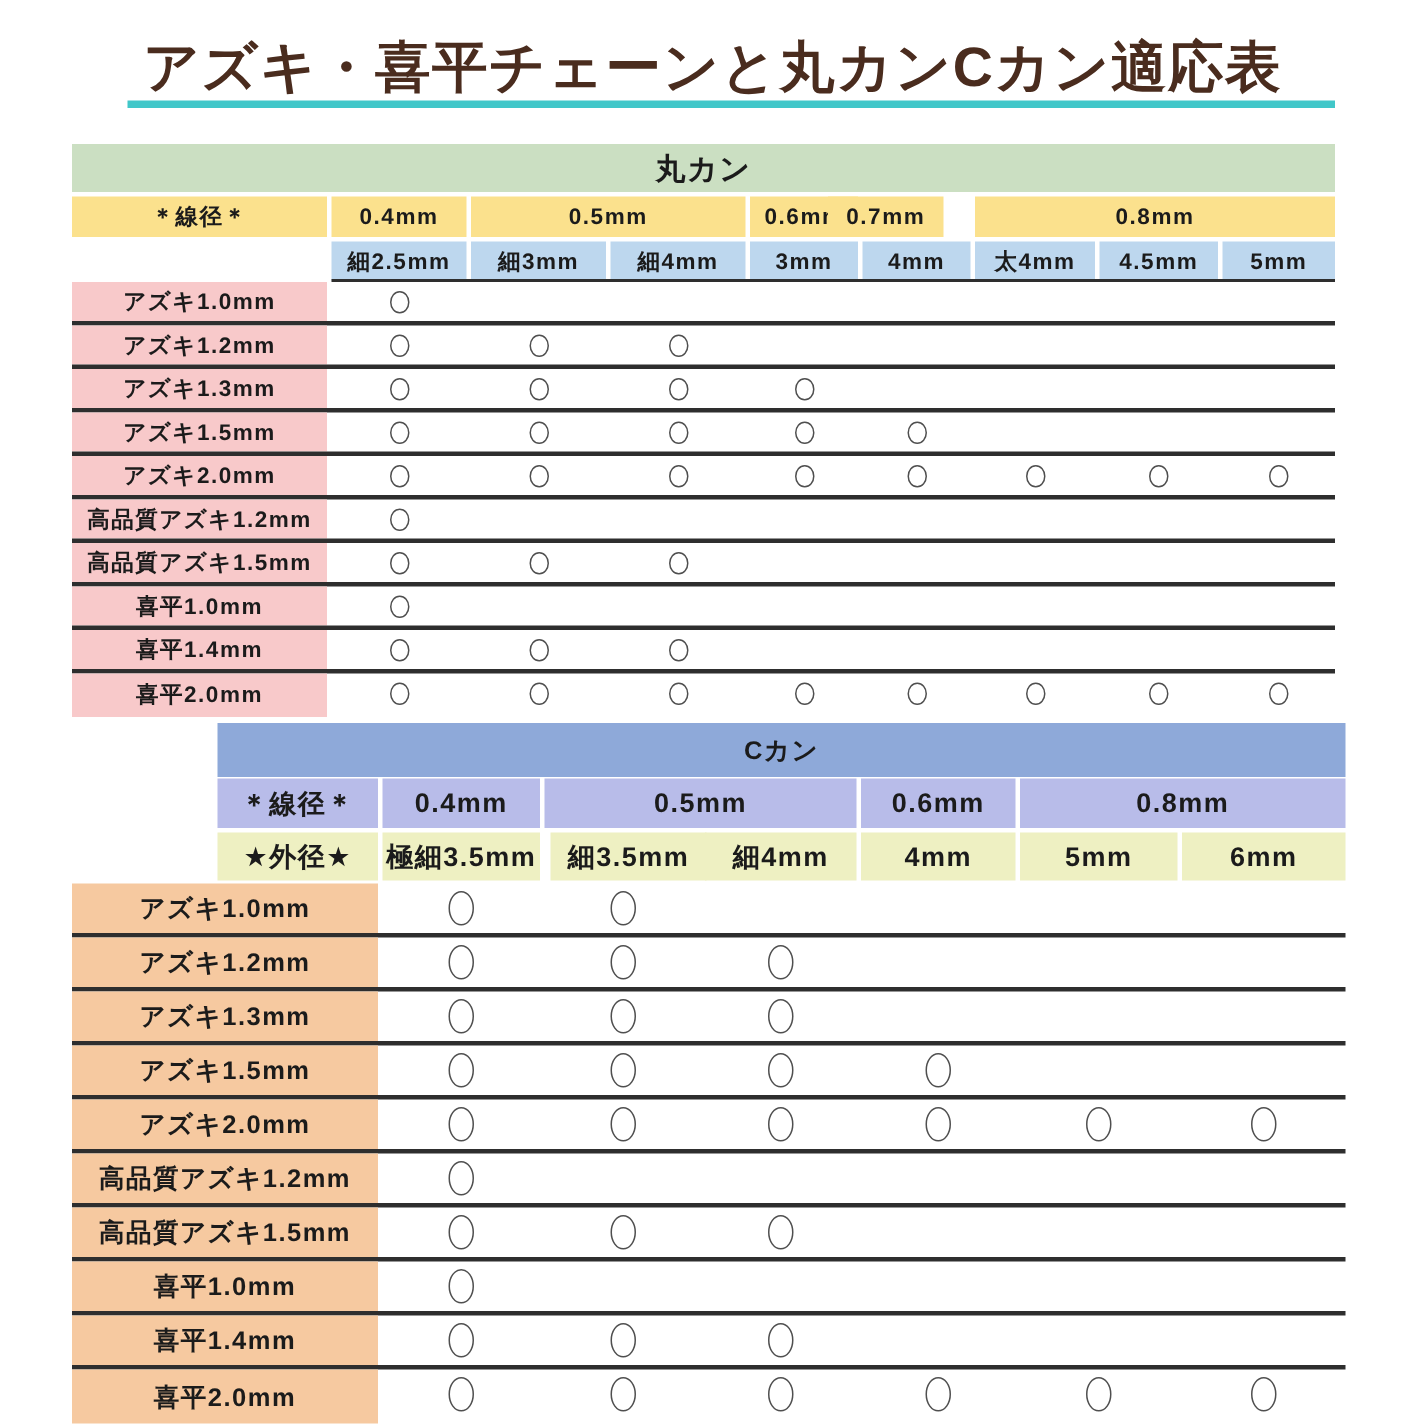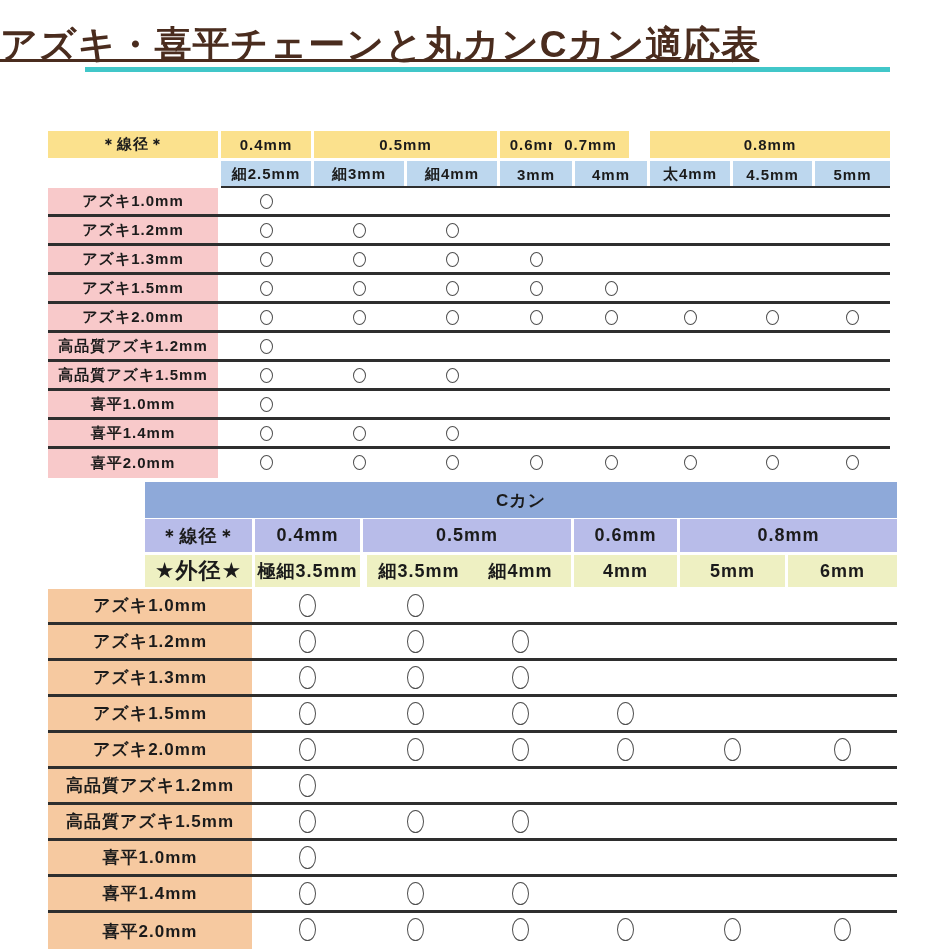--- a/index.html
+++ b/index.html
@@ -4,42 +4,43 @@
 <style>
   html,body{margin:0;padding:0;background:#ffffff;}
   body{font-family:"Liberation Sans","DejaVu Sans",sans-serif;}
   #canvas{position:relative;width:950px;height:950px;background:#fff;overflow:hidden;}
   .cell{
     position:absolute;display:flex;align-items:center;justify-content:center;
     font-weight:bold;color:#1b1b1b;box-sizing:border-box;white-space:nowrap;
     letter-spacing:1px;
   }
   #page-title{
-    position:absolute;left:0;top:20px;width:950px;text-align:left;
-    font-size:37px;font-weight:bold;color:var(--title-text);letter-spacing:1px;text-decoration:underline;
+    position:absolute;left:0;top:20px;width:950px;text-align:center;
+    font-size:37px;font-weight:bold;color:var(--title-text);letter-spacing:1px;
   }
   #title-underline{position:absolute;left:85px;top:67px;width:805px;height:5px;background:var(--title-underline);}
   
   #t1-banner{left:48px;top:96px;width:842px;height:32px;background:var(--marukan-banner);font-size:20px;}
   #t1-wire-label{left:48px;top:131px;width:170px;height:27px;background:var(--marukan-wire-row);font-size:15px;}
   #t1-outer-label{left:48px;top:161px;width:170px;height:26px;background:var(--marukan-outer-row);font-size:15px;}
   
   #t2-banner{left:145px;top:482px;width:752px;height:36px;background:var(--ckan-banner);font-size:17px;}
   #t2-wire-label{left:145px;top:519px;width:107px;height:33px;background:var(--ckan-wire-row);font-size:18px;}
-  #t2-outer-label{left:145px;top:555px;width:107px;height:32px;background:var(--ckan-outer-row);font-size:22px;text-align:right;}
+  #t2-outer-label{left:145px;top:555px;width:107px;height:32px;background:var(--ckan-outer-row);font-size:18px;text-align:right;}
   .rowline{position:absolute;background:var(--separator-line);}
   .match-circle{position:absolute;border:1.6px solid var(--circle-stroke);border-radius:50%;background:transparent;box-sizing:border-box;}
 </style>
 </head>
 <body>
 
 <div id="canvas">
   <div id="page-title">アズキ・喜平チェーンと丸カンCカン適応表</div>
   <div id="title-underline"></div>
 
+  <div id="t1-banner" class="cell">丸カン</div>
   <div id="t1-wire-label" class="cell">＊線径＊</div>
 
   <div id="t2-banner" class="cell">Cカン</div>
   <div id="t2-wire-label" class="cell">＊線径＊</div>
   <div id="t2-outer-label" class="cell">★外径★</div>
 <div class="cell" style="left: 221px; top: 131px; width: 90px; height: 27px; background: var(--marukan-wire-row); font-size: 15px;">0.4mm</div>
     <div class="cell" style="left: 314px; top: 131px; width: 183px; height: 27px; background: var(--marukan-wire-row); font-size: 15px;">0.5mm</div>
     <div class="cell" style="left: 500px; top: 131px; width: 72px; height: 27px; background: var(--marukan-wire-row); font-size: 15px;">0.6mm</div>
     <div class="cell" style="left: 552px; top: 131px; width: 77px; height: 27px; background: var(--marukan-wire-row); font-size: 15px;">0.7mm</div>
     <div class="cell" style="left: 650px; top: 131px; width: 240px; height: 27px; background: var(--marukan-wire-row); font-size: 15px;">0.8mm</div>

